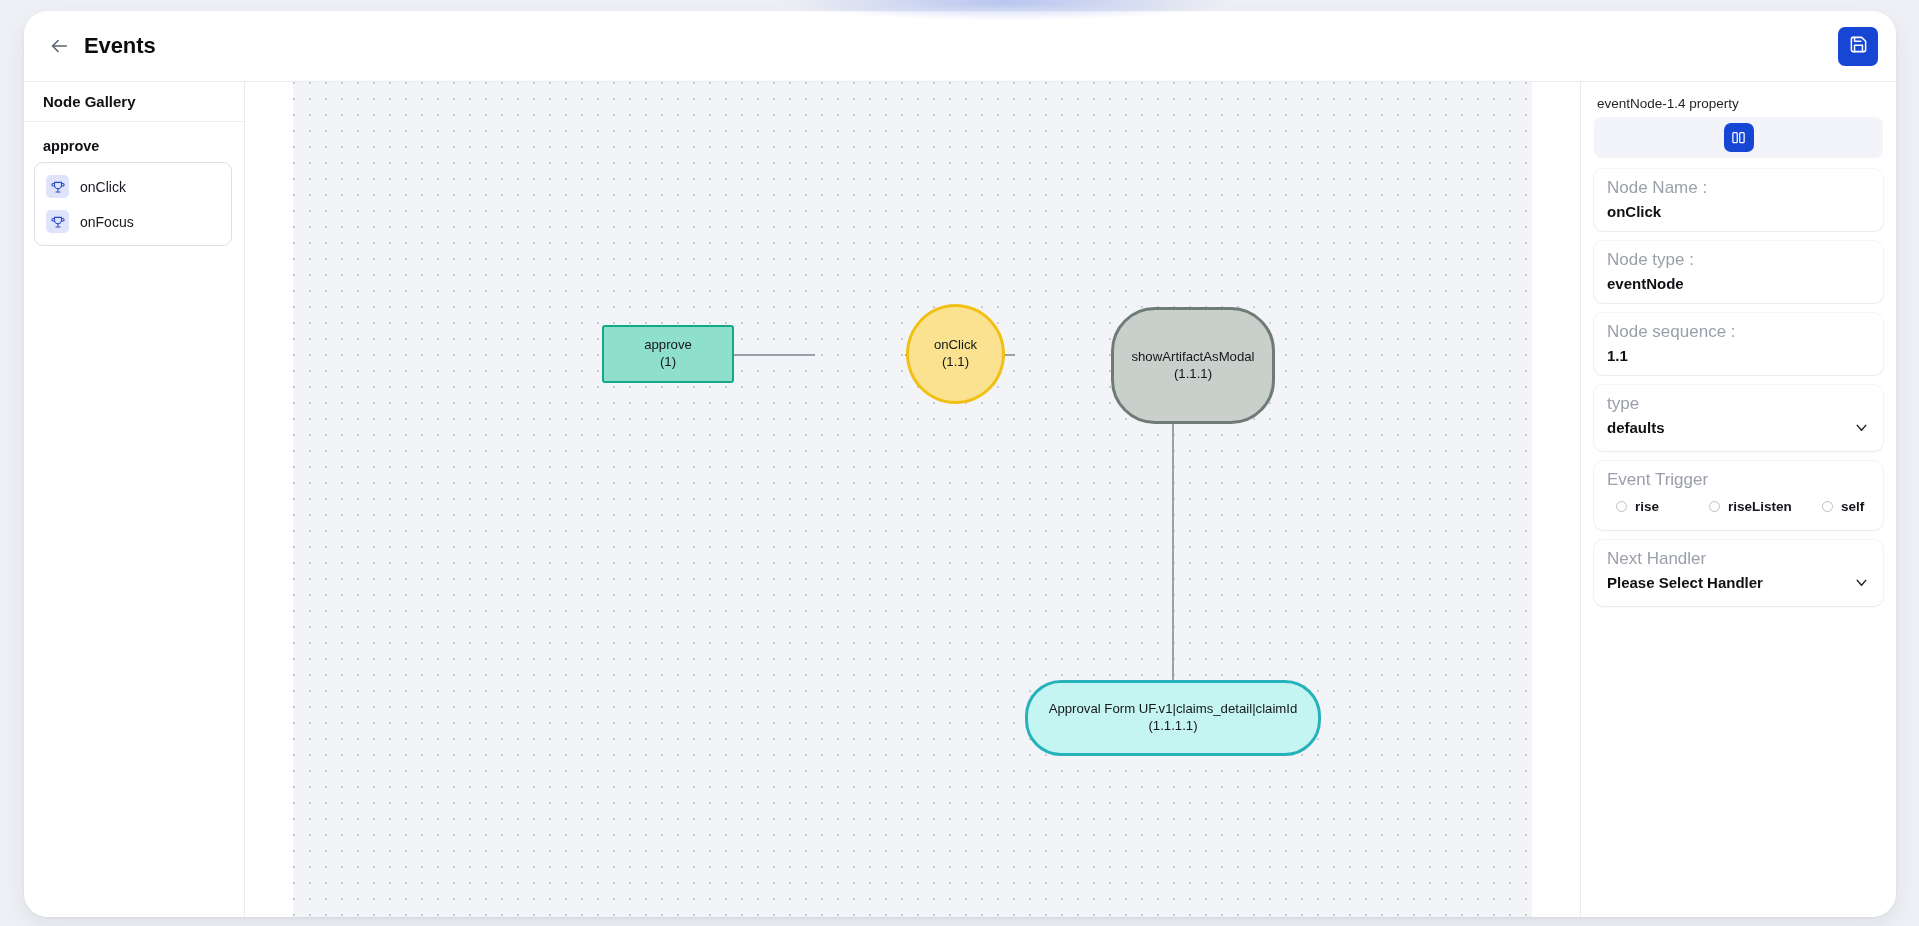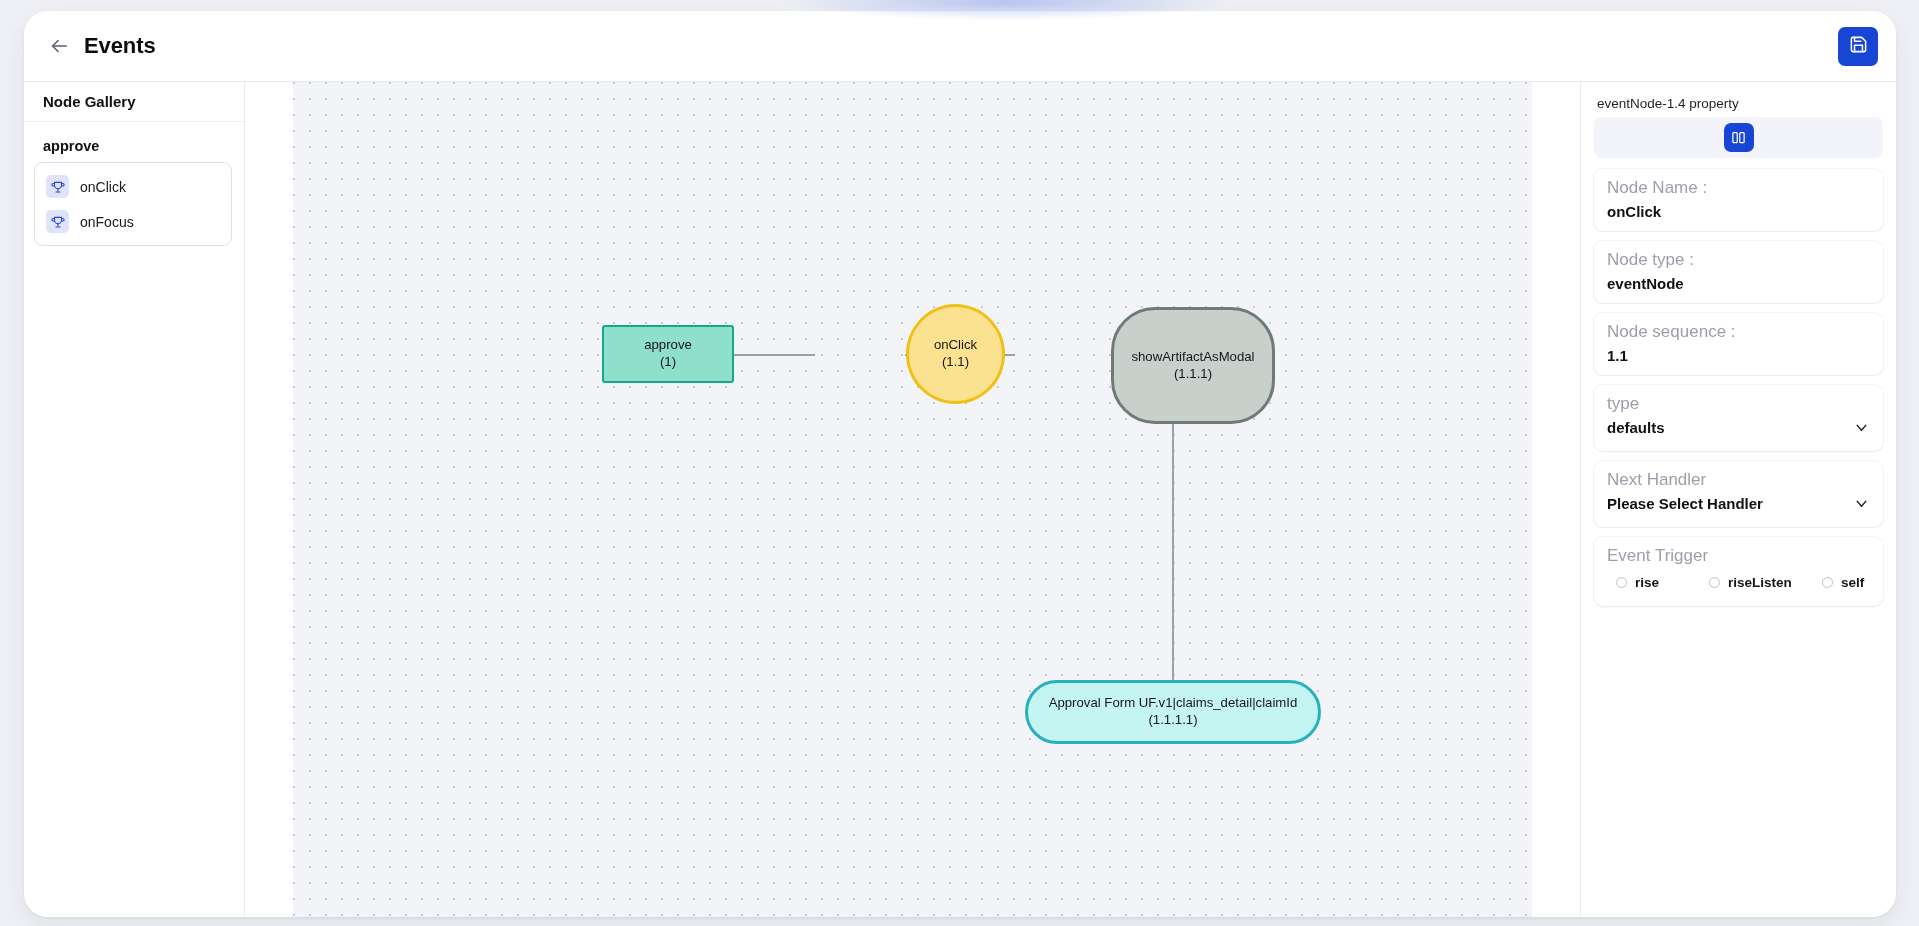--- a/index.html
+++ b/index.html
@@ -123,21 +123,21 @@
   }
   .node-onclick {
     left: 817px; top: 228px; width: 99px; height: 100px;
     background: #fbe290; border: 3px solid #f0c014; border-radius: 50%;
   }
   .node-modal {
     left: 1022px; top: 224px; width: 164px; height: 117px;
     background: #c9cfcb; border: 3px solid #6f7b76; border-radius: 44px;
   }
   .node-form {
-    left: 965px; top: 597px; width: 296px; height: 64px;
+    left: 965px; top: 597px; width: 296px; height: 76px;
     background: #c5f5f2; border: 3px solid #27b2bb; border-radius: 36px;
   }
 
   
   .property-panel {
     width: 316px; flex: 0 0 316px;
     background: #ffffff;
     border-left: 1px solid #e8eaee;
     padding: 14px 13px 0 13px;
     overflow-y: auto;
@@ -307,46 +307,46 @@
           <div class="select-row">
             <span class="field-value">defaults</span>
             <span class="chevron">
               <svg width="17" height="17" viewBox="0 0 24 24" fill="none" stroke="currentColor" stroke-width="2.1" stroke-linecap="round" stroke-linejoin="round">
                 <polyline points="6 9 12 16 18 9"></polyline>
               </svg>
             </span>
           </div>
         </div>
 
-        <div class="field-card">
-          <div class="field-label">Next Handler</div>
-          <div class="select-row">
-            <span class="field-value">Please Select Handler</span>
-            <span class="chevron">
-              <svg width="17" height="17" viewBox="0 0 24 24" fill="none" stroke="currentColor" stroke-width="2.1" stroke-linecap="round" stroke-linejoin="round">
-                <polyline points="6 9 12 16 18 9"></polyline>
-              </svg>
-            </span>
-          </div>
-        </div>
-
         <div class="field-card" style="padding-bottom:16px;">
           <div class="field-label">Event Trigger</div>
           <div class="radio-row">
             <label class="radio-item">
               <span class="radio-dot"></span>
               <span class="radio-label">rise</span>
             </label>
             <label class="radio-item">
               <span class="radio-dot"></span>
               <span class="radio-label">riseListen</span>
             </label>
             <label class="radio-item">
               <span class="radio-dot"></span>
               <span class="radio-label">self</span>
             </label>
           </div>
         </div>
+
+        <div class="field-card">
+          <div class="field-label">Next Handler</div>
+          <div class="select-row">
+            <span class="field-value">Please Select Handler</span>
+            <span class="chevron">
+              <svg width="17" height="17" viewBox="0 0 24 24" fill="none" stroke="currentColor" stroke-width="2.1" stroke-linecap="round" stroke-linejoin="round">
+                <polyline points="6 9 12 16 18 9"></polyline>
+              </svg>
+            </span>
+          </div>
+        </div>
       </div>
 
     </div>
   </div>
 </div>
 
 </body></html>

